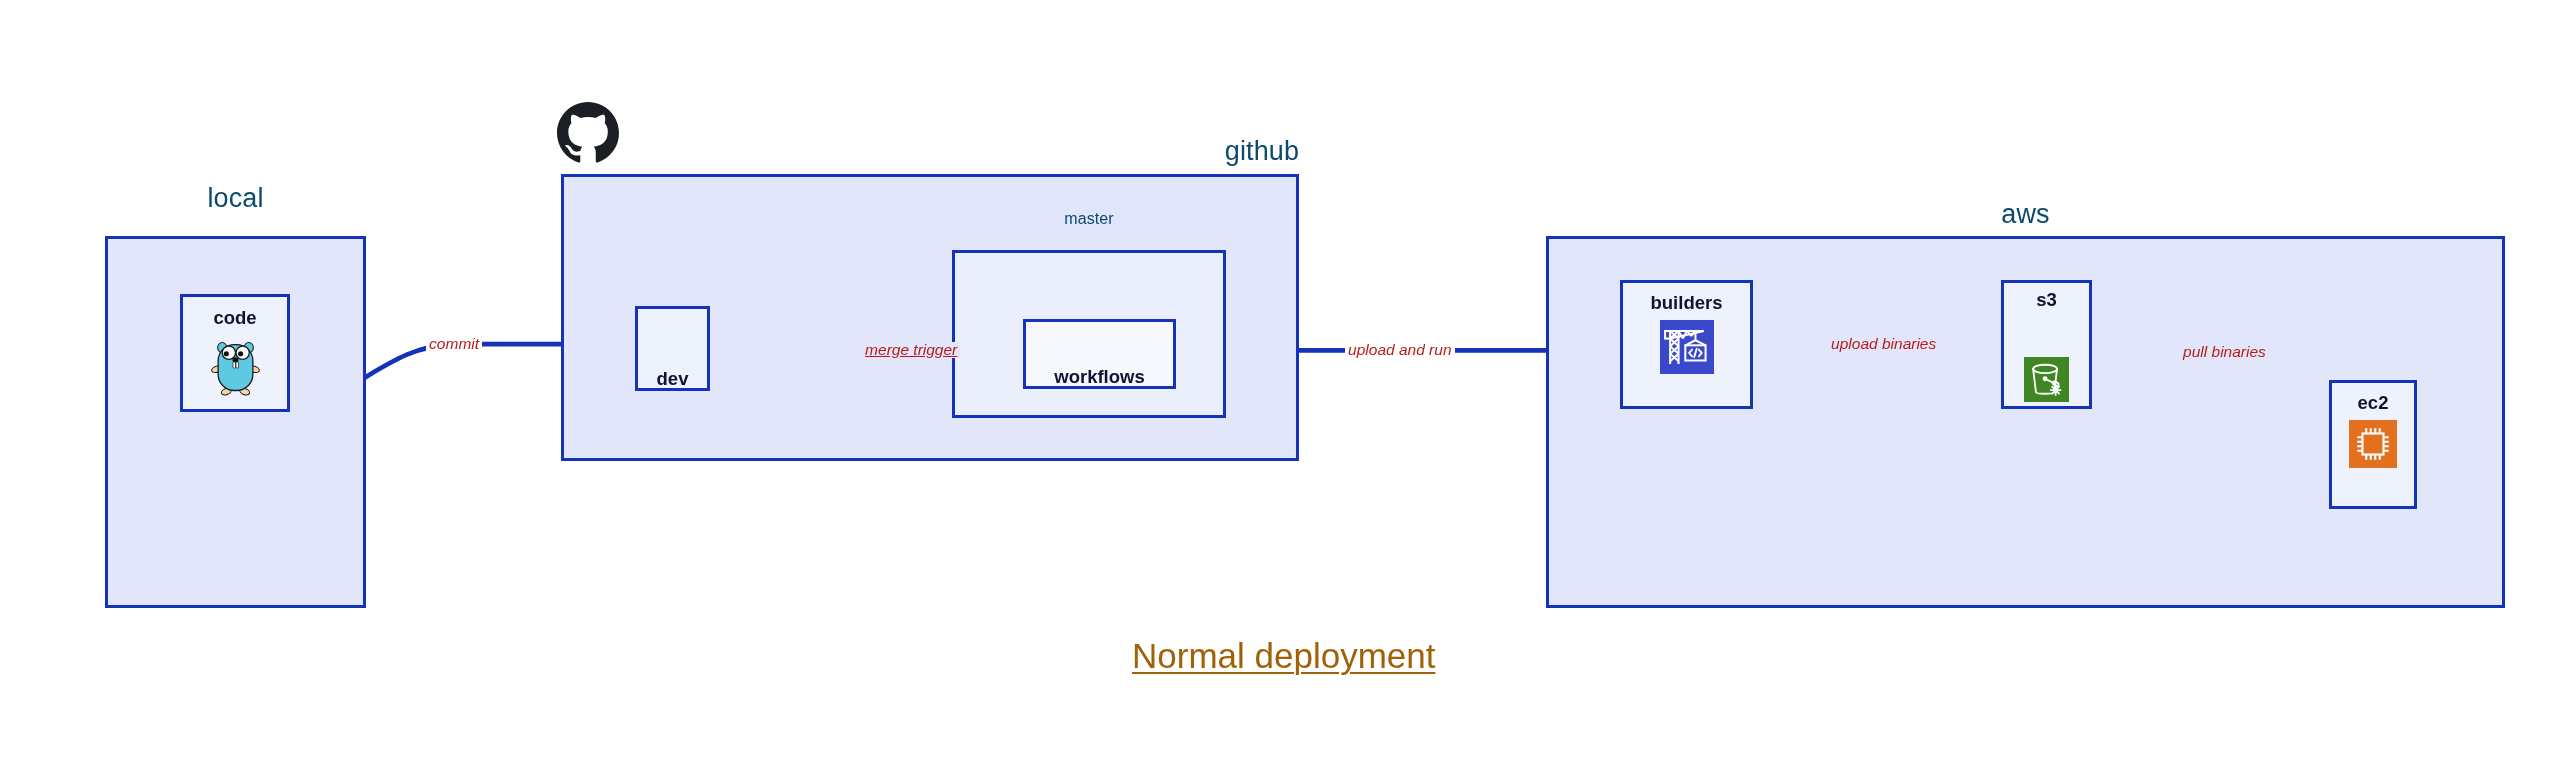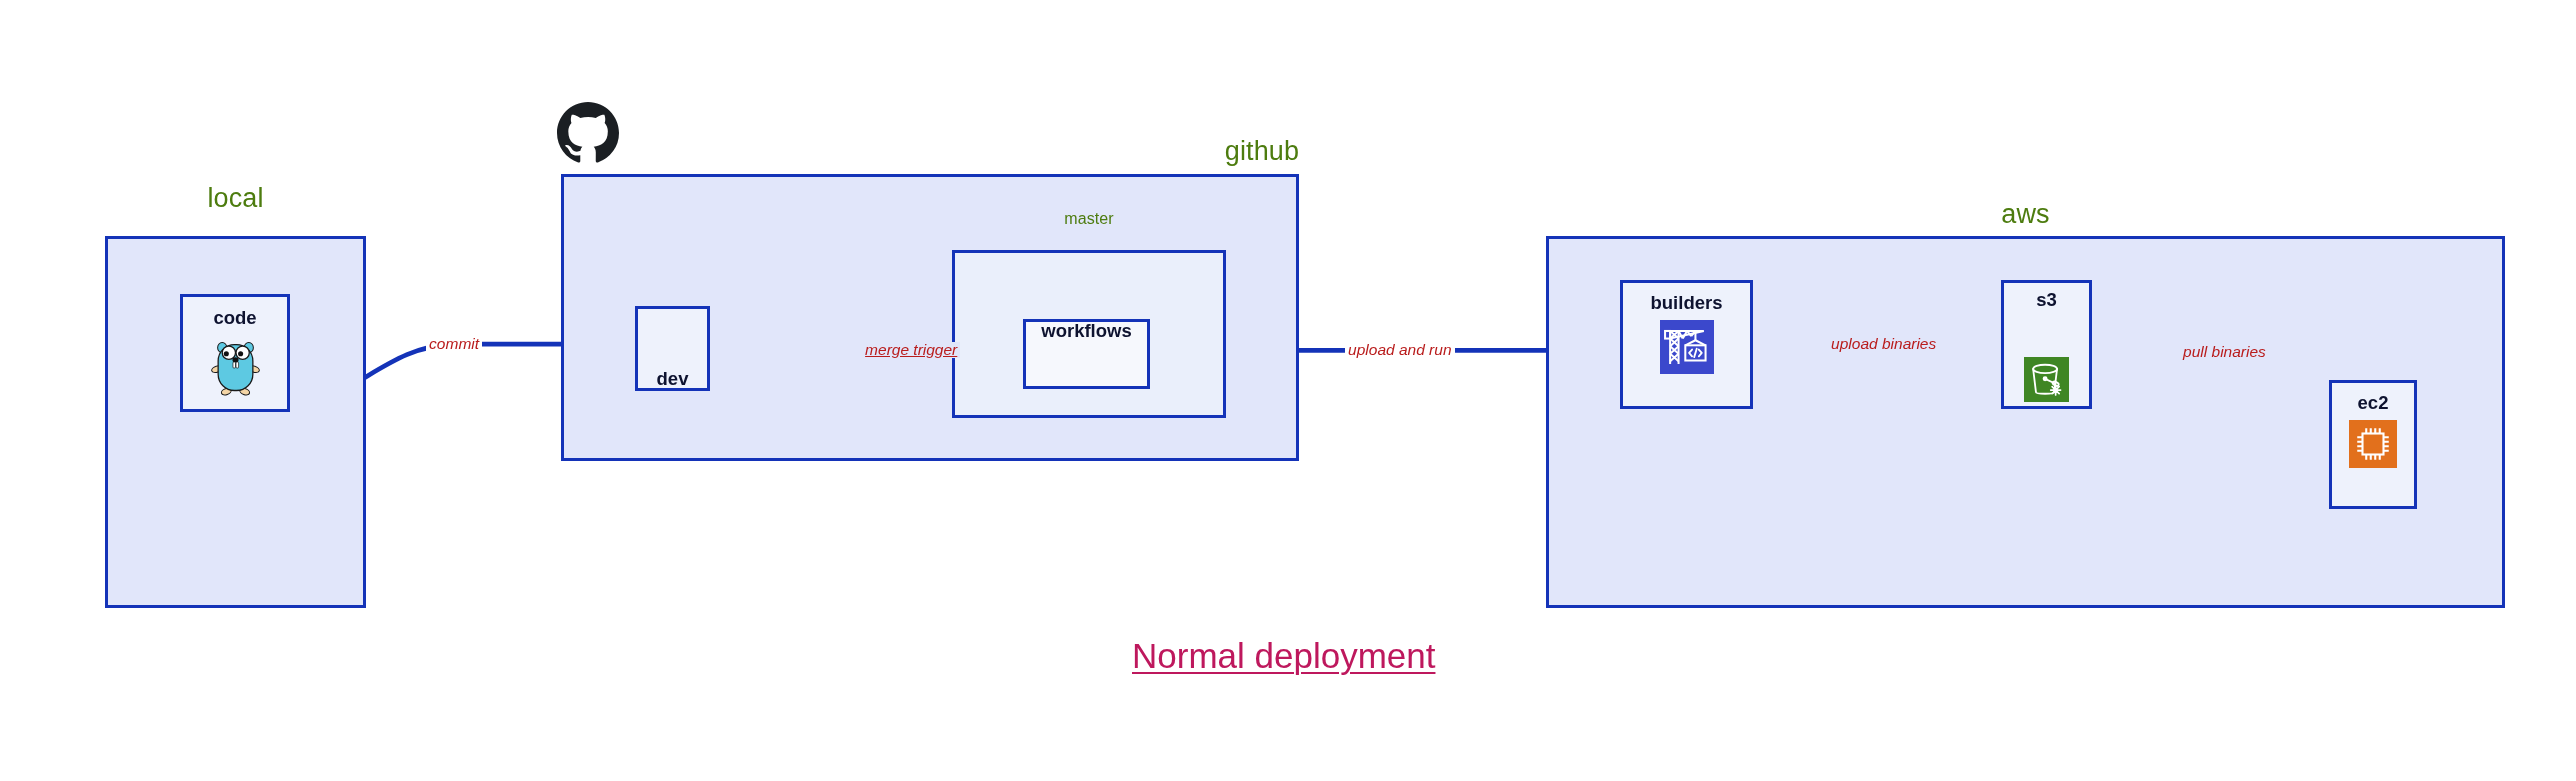--- a/index.html
+++ b/index.html
@@ -23,21 +23,21 @@
     background: #E1E6FA;
     border: 3.6px solid #1433B8;
     box-sizing: border-box;
   }
   .zone.inner {
     background: #EAEFFB;
     border-width: 3.1px;
   }
   .zone-label {
     position: absolute;
-    color: #4d7c0f;
+    color: #0c4a6e;
     font-size: 27px;
     font-weight: 400;
     letter-spacing: 0.1px;
     white-space: nowrap;
     line-height: 1;
   }
   
   .node {
     position: absolute;
     background: #EEF2FC;
@@ -54,21 +54,21 @@
     font-weight: 700;
     line-height: 1;
     white-space: nowrap;
   }
   .node-icon {
     display: block;
   }
   
   #diagram-title {
     position: absolute;
-    color: #be185d;
+    color: #a16207;
     font-size: 35px;
     font-weight: 400;
     text-decoration: underline;
     text-underline-offset: 4.1px;
     text-decoration-thickness: 2.1px;
     white-space: nowrap;
     line-height: 1;
   }
   
   #edges {
@@ -162,21 +162,21 @@
   <div class="zone-label" style="left:804px; top:138px; width:495px; text-align:right;">github</div>
   <div class="zone" style="left:561px; top:174px; width:738px; height:287px;"></div>
 
   <div class="node" style="left:635px; top:306px; width:75px; height:85px; justify-content:flex-end;">
     <span class="node-label">dev</span>
   </div>
 
   <div class="zone-label" style="left:952px; top:211px; width:274px; text-align:center; font-size:16px;">master</div>
   <div class="zone inner" style="left:952px; top:250px; width:274px; height:168px;"></div>
 
-  <div class="node bright" style="left:1023px; top:319px; width:127px; height:70px; justify-content:flex-start;">
+  <div class="node bright" style="left:1023px; top:319px; width:153px; height:70px; justify-content:flex-end;">
     <span class="node-label">workflows</span>
   </div>
 
   <div class="zone-label" style="left:1546px; top:201px; width:959px; text-align:center;">aws</div>
   <div class="zone" style="left:1546px; top:236px; width:959px; height:372px;"></div>
 
   <div class="node" style="left:1620px; top:280px; width:133px; height:129px; padding-top:11.3px;">
     <span class="node-label">builders</span>
     <span class="node-icon" style="margin-top:7.2px;">
       <svg width="54" height="54" viewBox="0 0 64 64" xmlns="http://www.w3.org/2000/svg">

